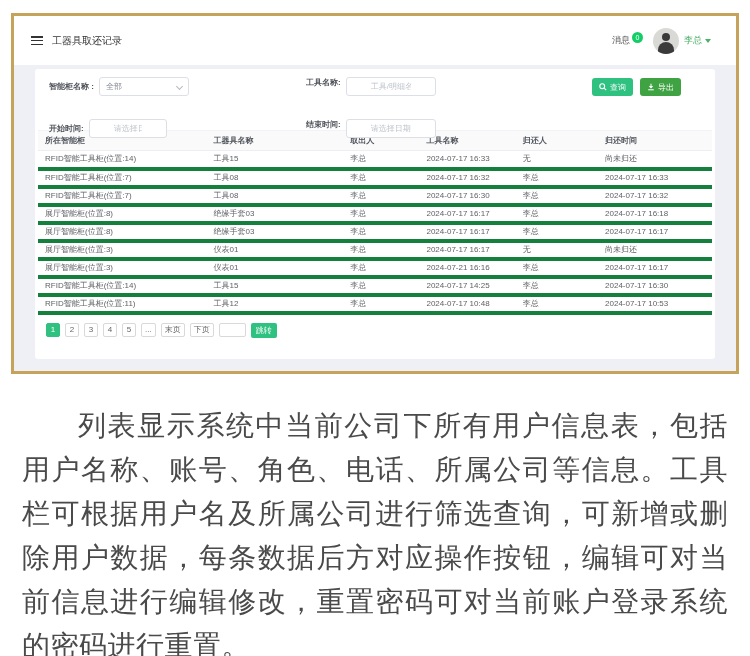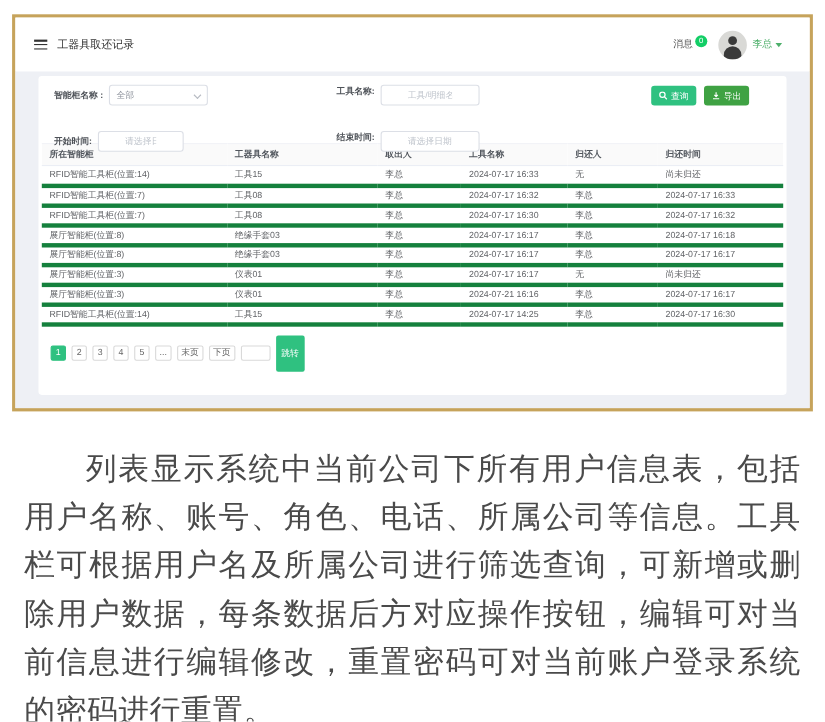--- a/index.html
+++ b/index.html
@@ -58,21 +58,21 @@
   table.records td { font-size:8px; color:#606266; height:18px; padding:0 4px 0 7px;
     border-bottom:4px solid #15803d; overflow:hidden; white-space:nowrap;margin-left:12px; }
 
   
   .pagination { display:flex; align-items:center; margin:8px 0 0 8px; }
   .pg { min-width:14px; height:14px; border:1px solid #d9d9d9; border-radius:2px; background:#fff;
     color:#666; font-size:8px; line-height:12px; text-align:center; margin-right:5px; padding:0 3px; cursor:pointer; }
   .pg.active { background:var(--primary-green,#2fc180); border-color:var(--primary-green,#2fc180); color:#fff; }
   .jump-input { width:27px; height:14px; border:1px solid #d9d9d9; border-radius:2px; margin-right:5px;
     font-size:8px; padding:0 3px; outline:none; }
-  .pg-jump { height:33px; border:none; border-radius:2px; background:var(--primary-green,#2fc180);
+  .pg-jump { height:15px; border:none; border-radius:2px; background:var(--primary-green,#2fc180);
     color:#fff; font-size:8px; padding:0 5px; cursor:pointer; font-family:Liberation Mono, monospace; }
 
   
   .desc { position:absolute; left:22px; top:404px; width:706px; font-size:28px; line-height:44px;
     color:var(--desc-text,#4a4a4a); text-align:justify; text-indent:2em; letter-spacing:0.5px; }
 </style>
 </head>
 <body>
 
 <div class="page">
@@ -223,20 +223,28 @@
                   <td>2024-07-17 16:17</td>
                 </tr>
                 <tr>
                   <td>RFID智能工具柜(位置:14)</td>
                   <td>工具15</td>
                   <td>李总</td>
                   <td>2024-07-17 14:25</td>
                   <td>李总</td>
                   <td>2024-07-17 16:30</td>
                 </tr>
+                <tr>
+                  <td>RFID智能工具柜(位置:11)</td>
+                  <td>工具12</td>
+                  <td>李总</td>
+                  <td>2024-07-17 10:48</td>
+                  <td>李总</td>
+                  <td>2024-07-17 10:53</td>
+                </tr>
               </tbody>
           </table>
 
           <div class="pagination">
             <span id="page-buttons" style="display:flex;">
                 <button class="pg active">1</button>
                 <button class="pg">2</button>
                 <button class="pg">3</button>
                 <button class="pg">4</button>
                 <button class="pg">5</button>

